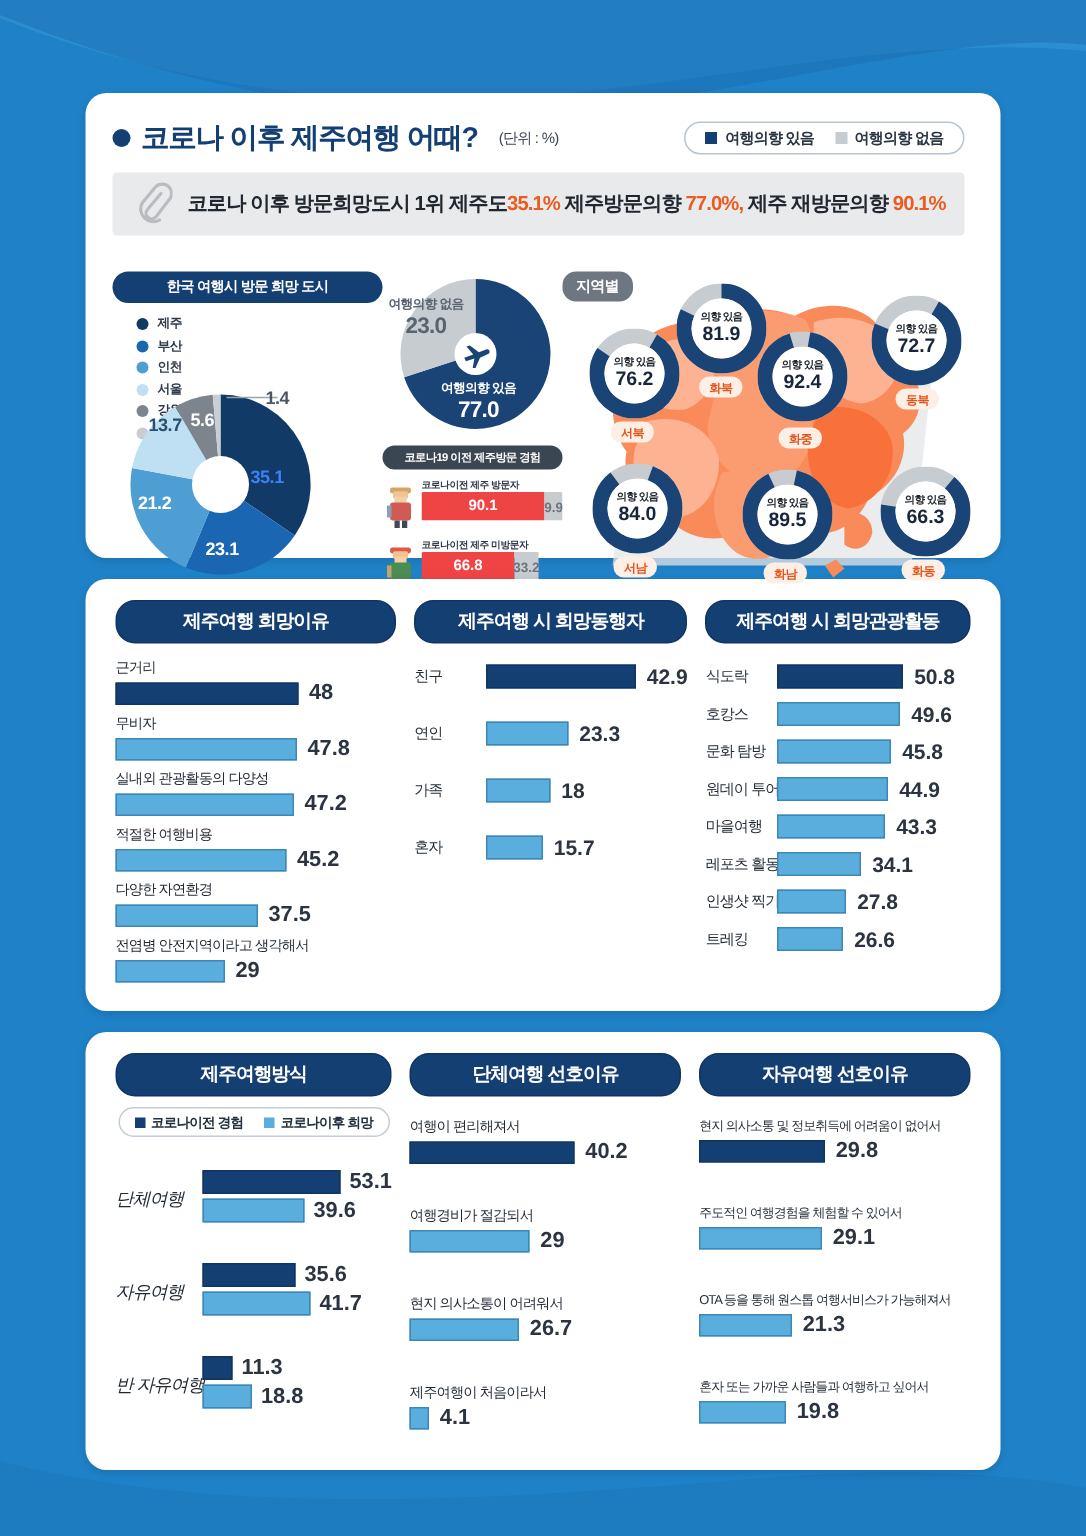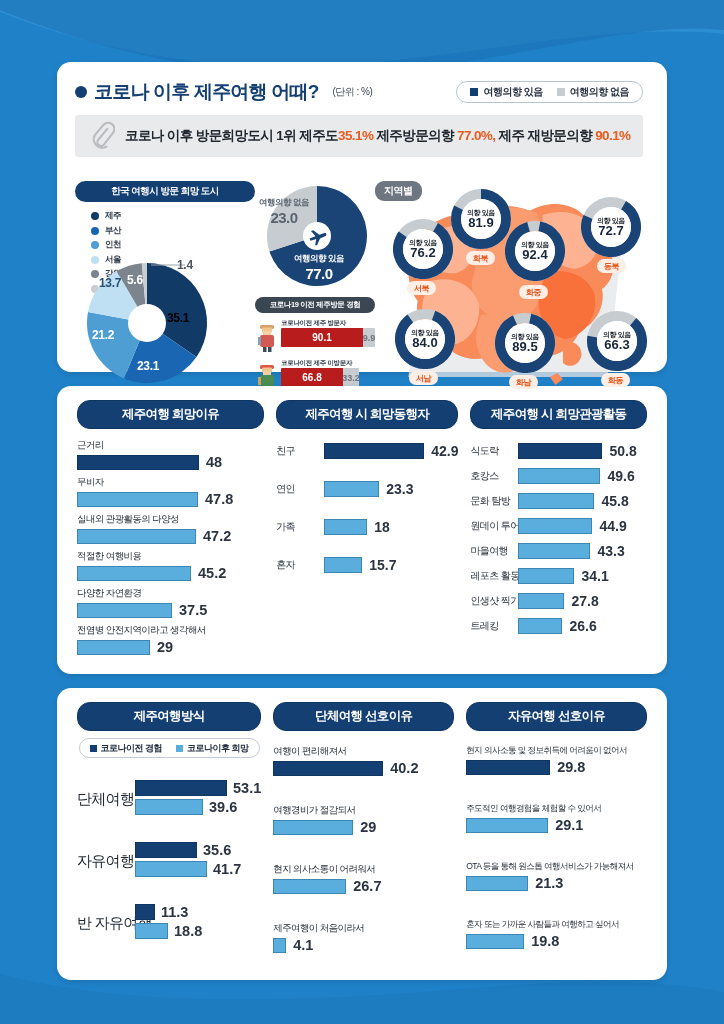--- a/index.html
+++ b/index.html
@@ -87,21 +87,21 @@
   .donut-lbl .v { font-size: 15px; font-weight: bold; }
 
   .exp-box { position: absolute; top: 116px; left: 0px; width: 120px; }
   .exp-title {
     background: #3b4653; color: #fff; border-radius: 9px; font-size: 7.5px;
     font-weight: bold; text-align: center; padding: 3px 0; letter-spacing: -0.4px;
   }
   .exp-row { margin-top: 6px; position: relative; height: 34px; }
   .exp-cap { font-size: 6.5px; font-weight: bold; color: #2f3a48; letter-spacing: -0.3px; margin-left: 26px; }
   .exp-bar { margin-left: 26px; height: 19px; display: flex; border-radius: 1px; overflow: hidden; }
-  .exp-a { background: #b91c1c; color: #fff; display: flex; align-items: center; justify-content: center; font-size: 10px; font-weight: bold; }
+  .exp-a { background: #ef4444; color: #fff; display: flex; align-items: center; justify-content: center; font-size: 10px; font-weight: bold; }
   .exp-b { background: #c7ccd1; color: #6c757e; display: flex; align-items: center; justify-content: center; font-size: 9px; font-weight: bold; }
   .person { position: absolute; left: 0; top: 4px; width: 24px; height: 30px; }
 
   .map-badge {
     position: absolute; left: 2px; top: 0px; background: #6e7681; color: #fff;
     font-size: 10px; font-weight: bold; border-radius: 9px; padding: 3px 9px;
     letter-spacing: -0.5px; z-index: 5;
   }
   .map-svg { position: absolute; left: 0; top: 0; width: 100%; height: 100%; }
   .rdonut { position: absolute; width: 60px; height: 60px; z-index: 4; }
@@ -151,21 +151,21 @@
   .sbar-item { display: flex; align-items: center; margin-bottom: 4px; }
   .sbar-lbl { font-size: 10px; color: #1f2833; letter-spacing: -0.6px; width: 48px; flex: 0 0 auto; white-space: nowrap; }
   .sbar { height: 16px; border: 1px solid #4a5a6b; }
   .sbar.d { background: #143f72; border-color: #0f3562; }
   .sbar.l { background: #5aaede; border-color: #3e87b5; }
   .sbar-val { font-size: 14px; font-weight: bold; color: #2b3440; margin-left: 7px; }
 
   
   .grp { margin-top: 12px; }
   .grp-item { display: flex; align-items: center; margin-bottom: 16px; }
-  .grp-lbl { font-size: 15px; color: #1f2833; letter-spacing: -0.7px; width: 58px; flex: 0 0 auto; white-space: nowrap; }
+  .grp-lbl { font-size: 12px; color: #1f2833; letter-spacing: -0.7px; width: 58px; flex: 0 0 auto; white-space: nowrap; font-style: italic; }
   .grp-bars { flex: 1; }
   .grp-line { display: flex; align-items: center; margin-bottom: 3px; }
   .grp-bar { height: 16px; border: 1px solid #4a5a6b; }
   .grp-bar.d { background: #143f72; border-color: #0f3562; }
   .grp-bar.l { background: #5aaede; border-color: #3e87b5; }
   .grp-val { font-size: 14.5px; font-weight: bold; color: #2b3440; margin-left: 6px; }
 
   .sp-big { margin-bottom: 14px; }
 </style>
 </head>
@@ -252,21 +252,21 @@
               <path d="M-59.0,-11.0 A60,60 0 0 1 -30.2,-51.8 L0,0 Z" fill="#bfe0f3"></path>
 
               <path d="M-30.2,-51.8 A60,60 0 0 1 -5.2,-59.8 L0,0 Z" fill="#7c858e"></path>
 
               <path d="M-5.2,-59.8 A60,60 0 0 1 0,-60 L0,0 Z" fill="#c9ced3"></path>
               <circle cx="0" cy="0" r="19" fill="#ffffff"></circle>
             </g>
             <line x1="70" y1="6" x2="104" y2="6" stroke="#9aa2aa" stroke-width="1"></line>
           </svg>
           <span class="pie-val" style="left:96px; top:-1px; color:#4c5560;">1.4</span>
-          <span class="pie-val" style="left:86px; top:52px; color:#000000;">35.1</span>
+          <span class="pie-val" style="left:86px; top:52px; color:#3b82f6;">35.1</span>
           <span class="pie-val" style="left:56px; top:100px; color:#ffffff;">23.1</span>
           <span class="pie-val" style="left:11px; top:69px; color:#ffffff;">21.2</span>
           <span class="pie-val" style="left:18px; top:17px; color:#2a4f72;">13.7</span>
           <span class="pie-val" style="left:46px; top:14px; color:#ffffff;">5.6</span>
         </div>
       </div>
 
       <div class="col-donut">
         <div class="donut-wrap">
           <svg viewBox="0 0 114 110" width="114" height="110">

